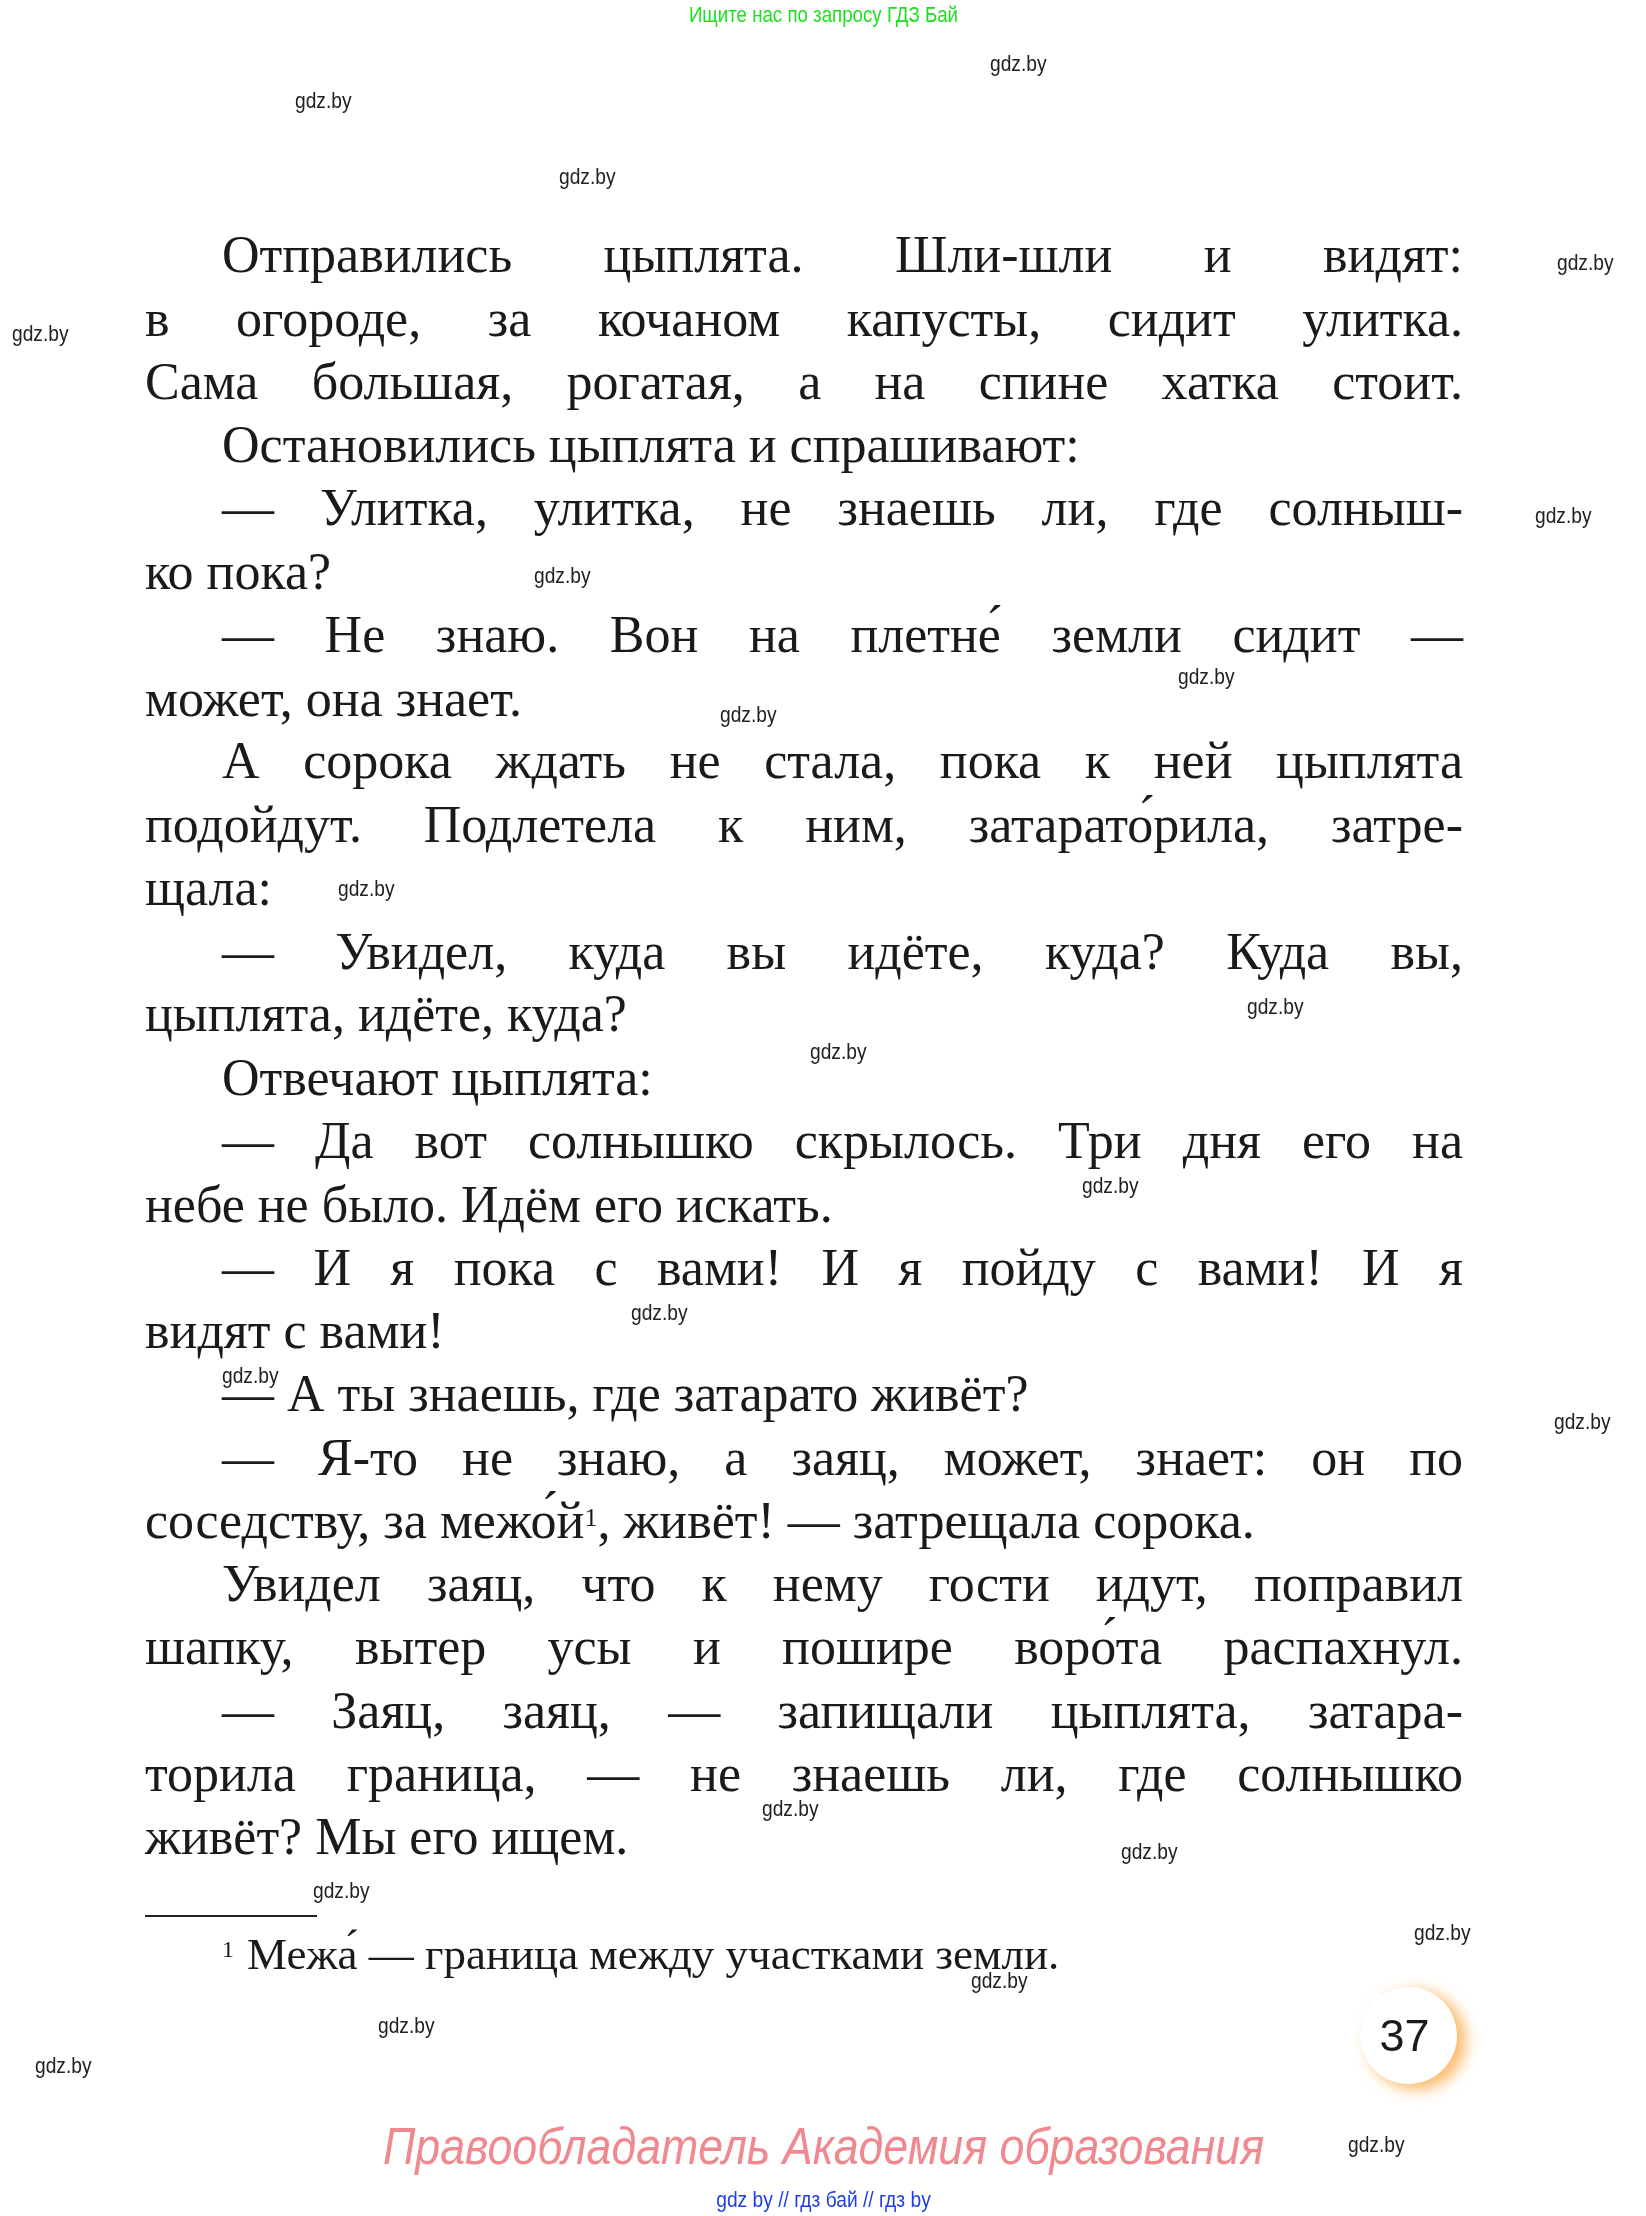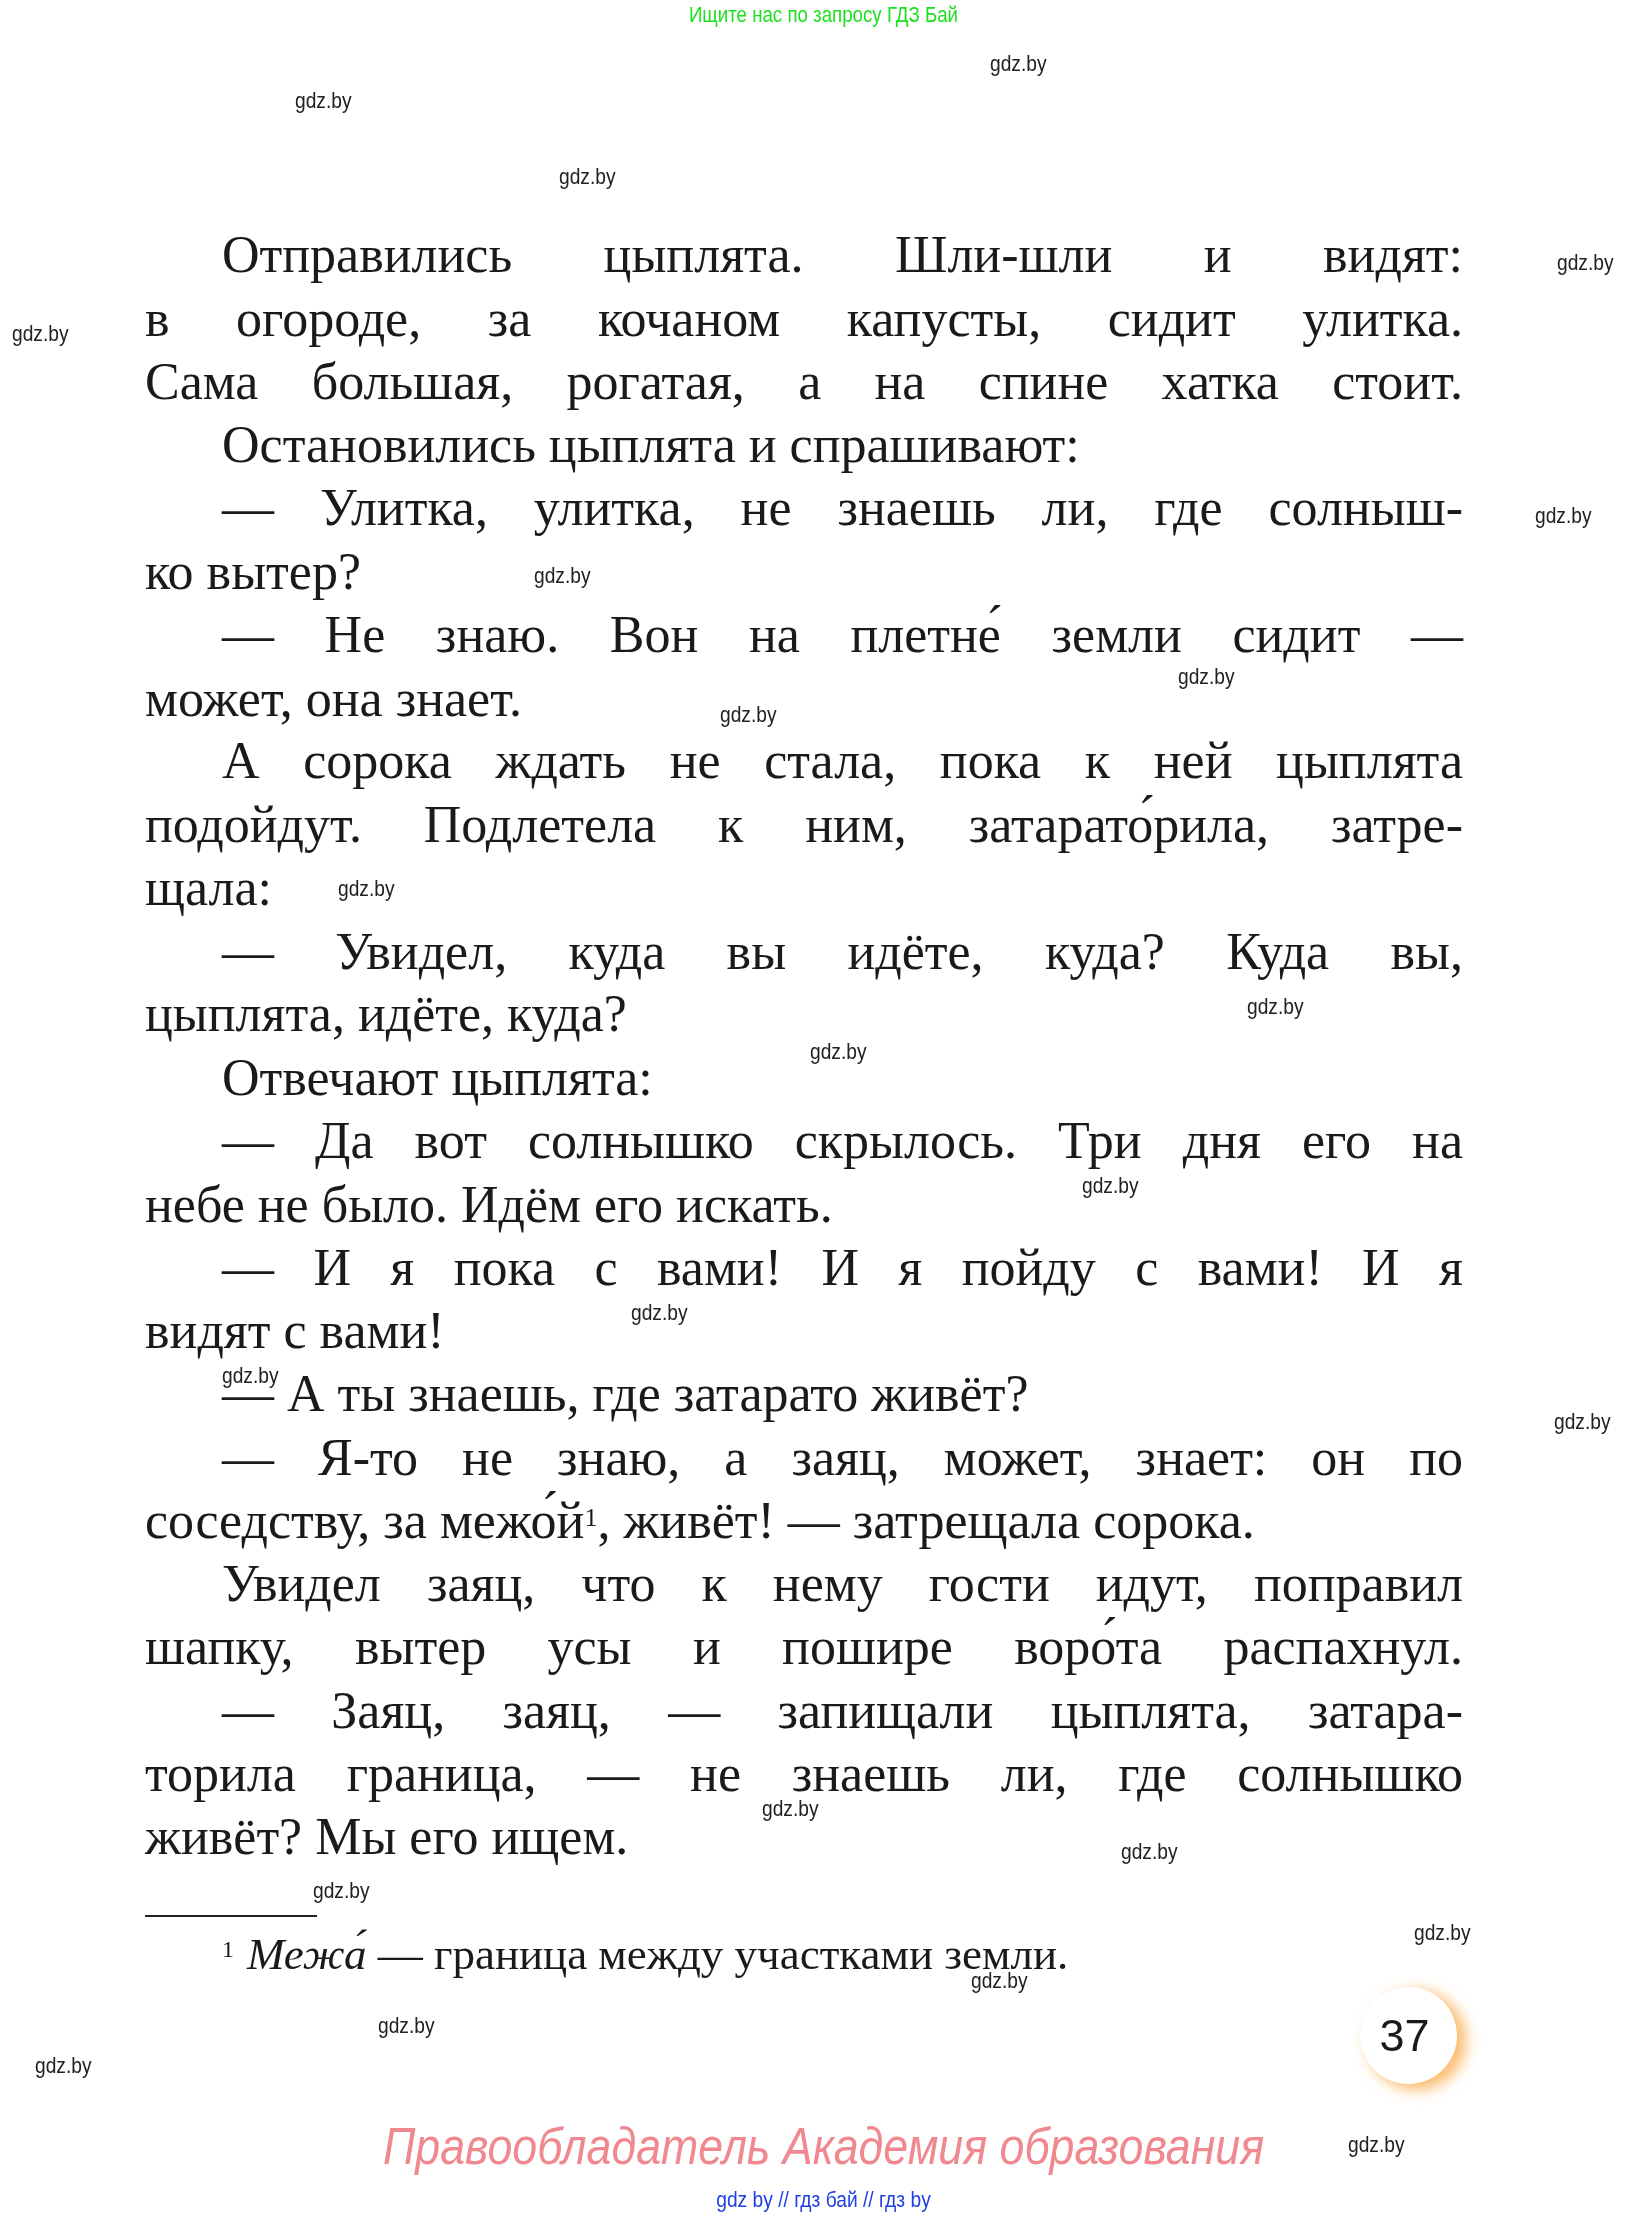--- a/index.html
+++ b/index.html
@@ -21,21 +21,21 @@
     position:absolute; font-family:"Liberation Sans", sans-serif; font-size:22.6px;
     color:#222; line-height:24px; transform:scaleX(0.85); transform-origin:left center;
     white-space:nowrap;
   }
   .fn-rule { position:absolute; left:145px; top:1915px; width:172px; height:1.6px; background:#222; }
   .footnote {
     position:absolute; left:222px; top:1926px; font-family:"Liberation Serif", serif;
     font-size:45px; line-height:56px; color:#1a1a1a; white-space:nowrap;
   }
   .footnote sup { font-size:24px; vertical-align:top; position:relative; top:-4.8px; margin-right:13px; }
-  .footnote .term { font-style:italic; }
+  .footnote .term { }
   .page-num-wrap {
     position:absolute; left:1360px; top:1987px; width:97px; height:97px; border-radius:50%;
     background:#fff; box-shadow: 8px 4.8px 13px 1.6px rgba(250,170,70,0.75);
   }
   .page-num {
     position:absolute; left:0; top:0; width:89px; height:97px; line-height:97px; text-align:center;
     font-family:"Liberation Sans", sans-serif; font-size:45px; color:#1a1a1a;
   }
   .rights {
     position:absolute; left:0; top:2116px; width:1647px; text-align:center;
@@ -53,21 +53,21 @@
 <body>
 
 <div class="header-link">Ищите нас по запросу ГДЗ Бай</div>
 
 <div class="page-text">
   <div class="line indent justify" style="top:223px">Отправились цыплята. Шли-шли и видят:</div>
   <div class="line justify" style="top:287px">в огороде, за кочаном капусты, сидит улитка.</div>
   <div class="line justify" style="top:350px">Сама большая, рогатая, а на спине хатка стоит.</div>
   <div class="line indent" style="top:413px">Остановились цыплята и спрашивают:</div>
   <div class="line indent justify" style="top:476px">— Улитка, улитка, не знаешь ли, где солныш-</div>
-  <div class="line" style="top:540px">ко вытер?</div>
+  <div class="line" style="top:540px">ко пока?</div>
   <div class="line indent justify" style="top:603px">— Не знаю. Вон на плетне́ земли сидит —</div>
   <div class="line" style="top:667px">может, она знает.</div>
   <div class="line indent justify" style="top:729px">А сорока ждать не стала, пока к ней цыплята</div>
   <div class="line justify" style="top:793px">подойдут. Подлетела к ним, затарато́рила, затре-</div>
   <div class="line" style="top:856px">щала:</div>
   <div class="line indent justify" style="top:920px">— Увидел, куда вы идёте, куда? Куда вы,</div>
   <div class="line" style="top:982px">цыплята, идёте, куда?</div>
   <div class="line indent" style="top:1046px">Отвечают цыплята:</div>
   <div class="line indent justify" style="top:1109px">— Да вот солнышко скрылось. Три дня его на</div>
   <div class="line" style="top:1173px">небе не было. Идём его искать.</div>

